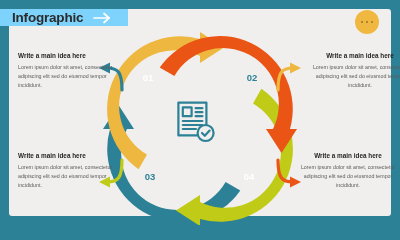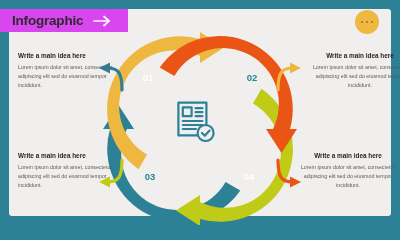--- a/index.html
+++ b/index.html
@@ -16,22 +16,22 @@
   
   #card{
     position:absolute;left:9px;top:9px;
     width:382px;height:207px;
     background:#f0efed;
     border-radius:3px;
   }
   
   #banner{
     position:absolute;left:0px;top:9px;
-    width:128px;height:23px;
-    background:#d946ef;
+    width:128px;height:17px;
+    background:#7dd3fc;
     display:flex;align-items:center;
     padding-left:12px;box-sizing:border-box;
     z-index:20;
   }
   #banner-title{
     color:#2b2b2b;
     font-size:13.5px;
     font-weight:bold;
     letter-spacing:-0.2px;
     white-space:nowrap;

